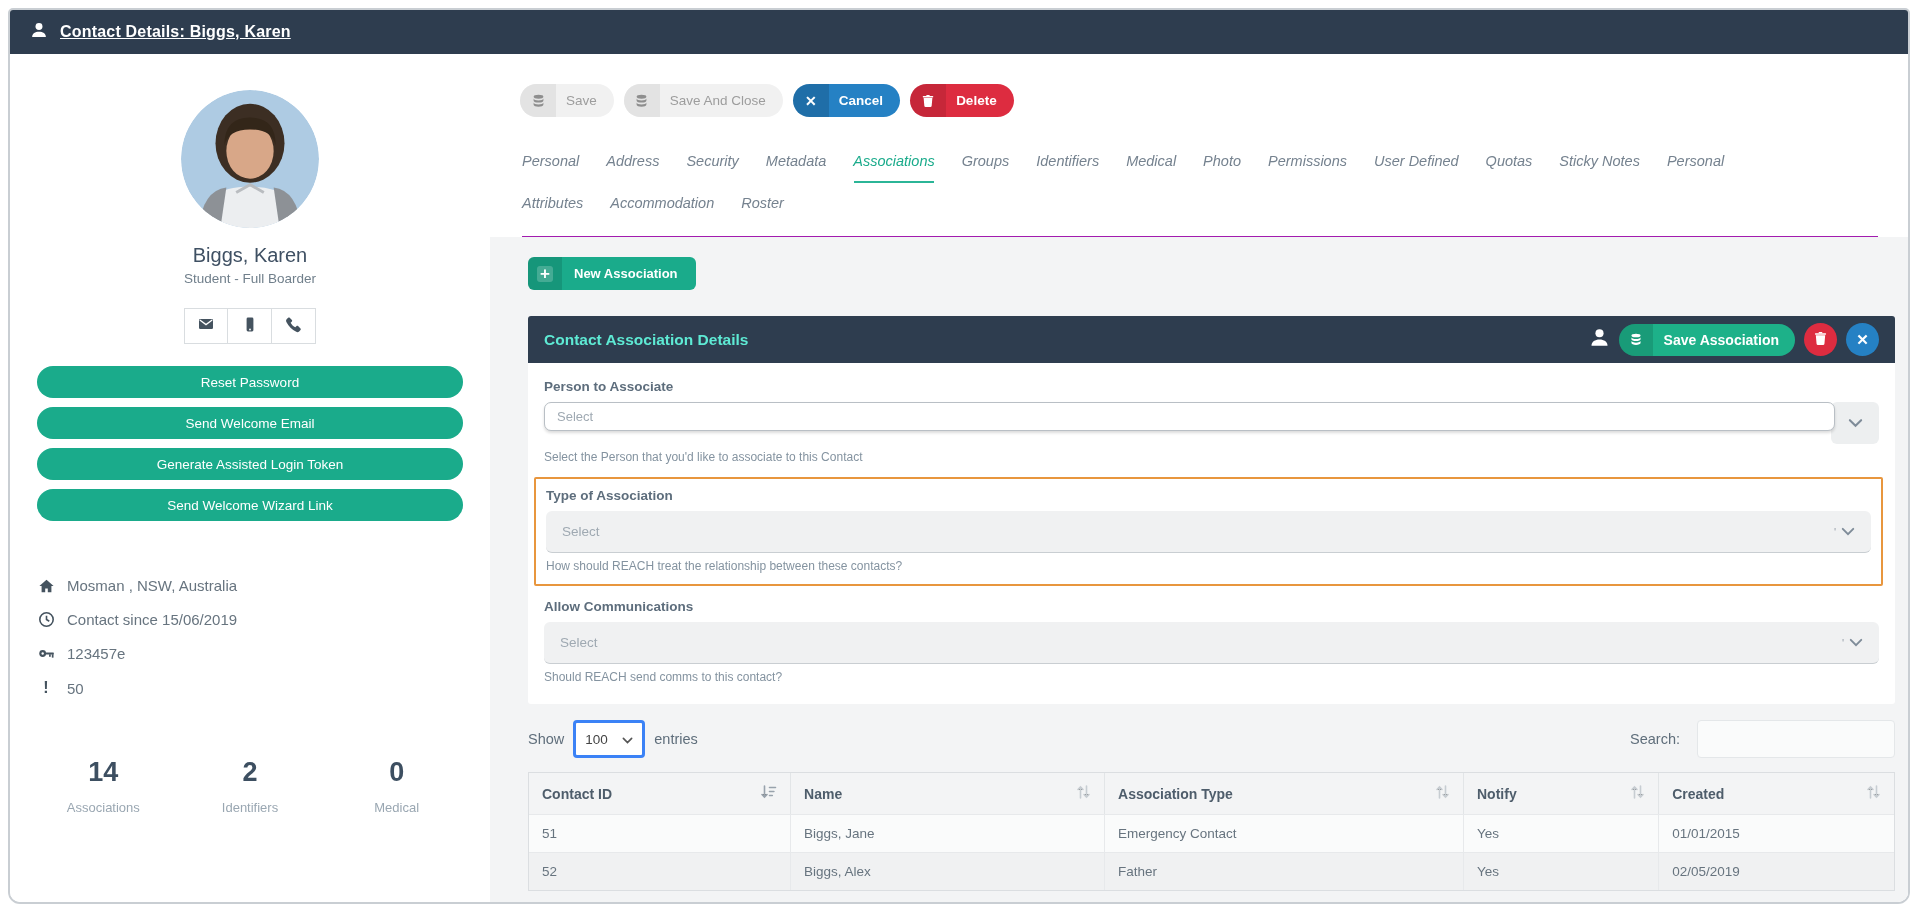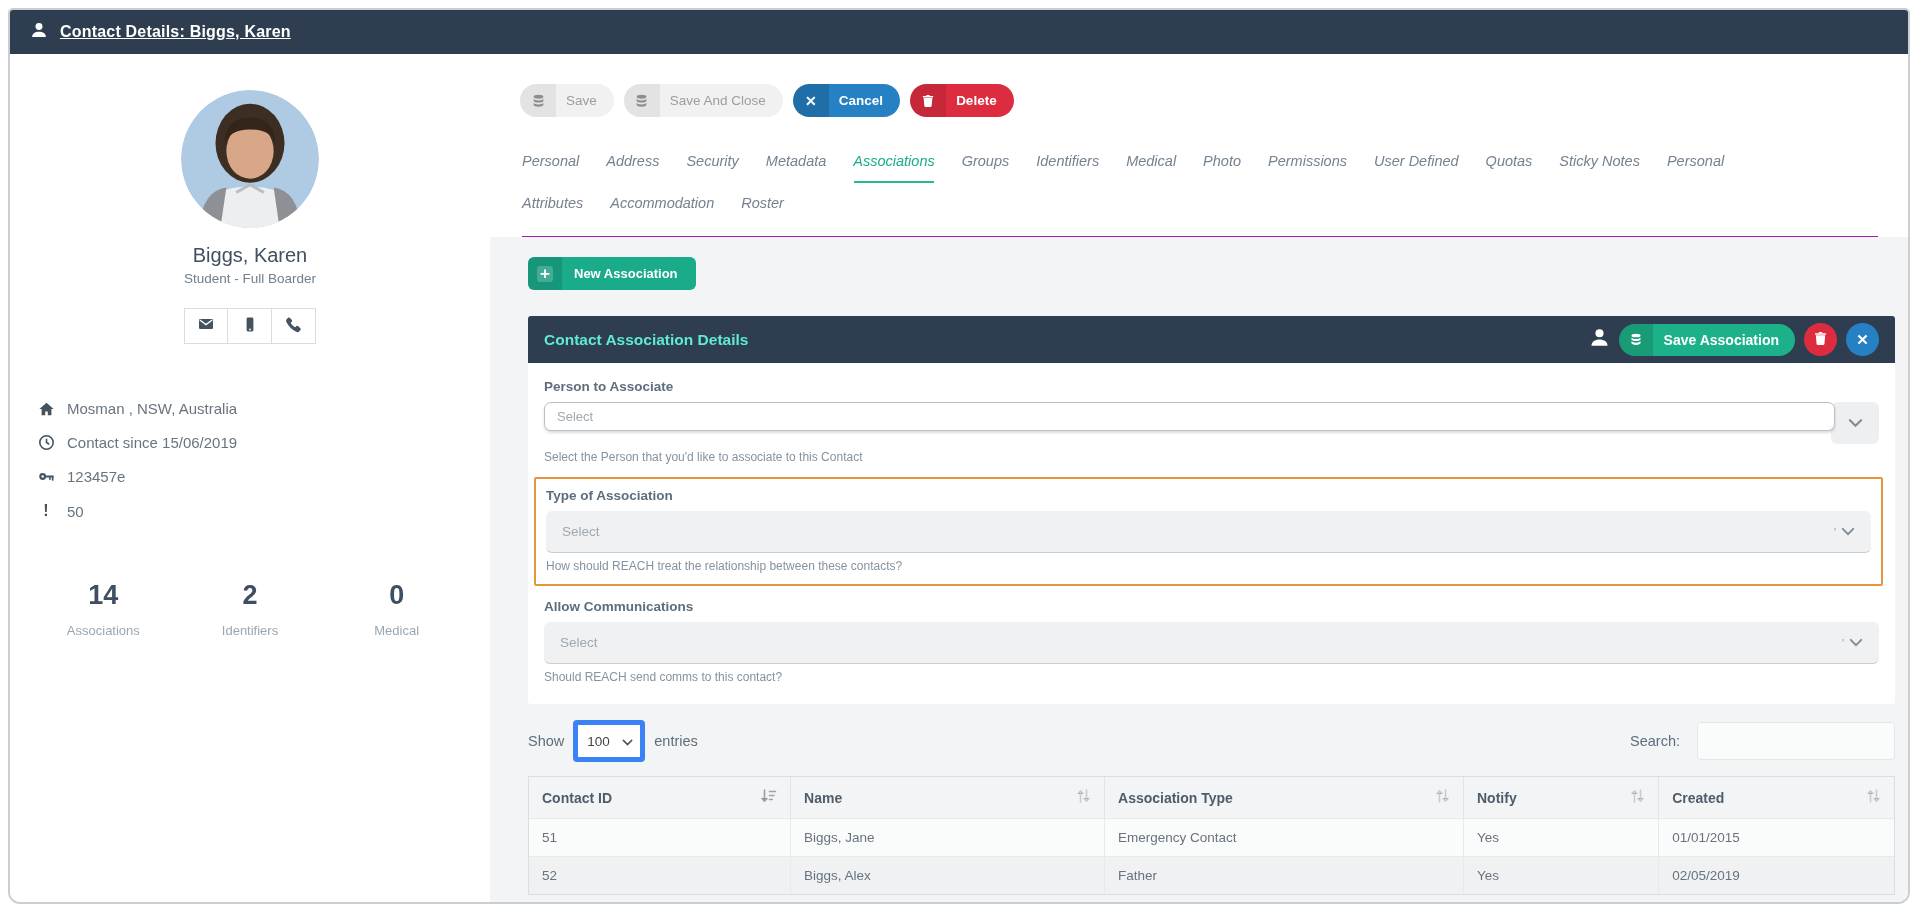--- a/index.html
+++ b/index.html
@@ -89,21 +89,21 @@
   .sel-fancy .pillbox { position:absolute; left:0; right:44px; top:0; height:29px; background:#fff;
                         border:1px solid #b9bfc5; border-radius:7px; box-shadow:0 2px 3px rgba(0,0,0,.14);
                         display:flex; align-items:center; padding:0 12px; color:#9fa9b2; font-size:13px; cursor:pointer; }
   .sel-gray { height:42px; background:#f0f1f2; border:none; border-bottom:1px solid #c9ced2; border-radius:6px;
               display:flex; align-items:center; padding:0 16px; color:#9fa9b2; font-size:13.5px; cursor:pointer; }
   .sel-gray .spacer { flex:1; }
   .tick { color:#98a2ac; font-size:11px; margin-right:5px; }
 
   .tablebar { margin-top:16px; display:flex; align-items:center; }
   .tablebar .left { display:flex; align-items:center; gap:9px; color:#5f6e7b; font-size:14.5px; }
-  .len-select { width:72px; height:29px; background:#fff; border:5px solid #3b82f6; border-radius:4px;
+  .len-select { width:72px; height:29px; background:#fff; border:3px solid #3b82f6; border-radius:4px;
                 display:flex; align-items:center; padding:16px 9px; gap:12px; color:#444; font-size:13.5px; cursor:pointer; }
   .len-select .v { flex:1; }
   .tablebar .right { margin-left:auto; display:flex; align-items:center; gap:17px; color:#5f6e7b; font-size:14.5px; }
   .search-input { width:198px; height:38px; background:#fafbfb; border:1px solid #e4e7e9; border-radius:4px;
                   font-family:inherit; font-size:14px; padding:0 10px; color:#444; }
 
   .dtable { margin-top:14px; border:1px solid #dbdee1; background:#fff; }
   .tr { display:grid; grid-template-columns:19.2% 23% 26.3% 14.3% 17.2%; }
   .th { background:#f3f4f5; font-weight:bold; color:#4e5d6b; font-size:14px; padding:12px 13px;
         border-right:1px solid #e2e5e7; display:flex; align-items:center; cursor:pointer; }
@@ -174,20 +174,26 @@
       </div>
       <div class="cbtn" data-interactable="true">
         <span data-interactable="false">
           <svg width="17" height="17" viewBox="0 0 16 16">
               <path d="M4.2 1.4l2.3 2.3c.4.4.4 1 0 1.4L5.3 6.3c.8 1.7 2.7 3.6 4.4 4.4l1.2-1.2c.4-.4 1-.4 1.4 0l2.3 2.3c.4.4.4 1 0 1.4l-1.3 1.3c-.7.7-1.8.9-2.7.4-4-2-7.3-5.3-9.3-9.3-.5-.9-.3-2 .4-2.7l1.3-1.3c.4-.4 1-.4 1.4 0z" fill="#45535f"></path>
             </svg>
         </span>
       </div>
     </div>
 
+    <div class="side-actions" data-interactable="false">
+      <button class="teal-btn" data-interactable="true">Reset Password</button>
+      <button class="teal-btn" data-interactable="true">Send Welcome Email</button>
+      <button class="teal-btn" data-interactable="true">Generate Assisted Login Token</button>
+      <button class="teal-btn" data-interactable="true">Send Welcome Wizard Link</button>
+    </div>
 
     <div class="info-list" data-interactable="false">
       <div class="info-item" data-interactable="false">
         <span class="ic" data-interactable="false">
           <svg width="17" height="16" viewBox="0 0 16 16">
               <path d="M8 1.8L.9 8h2.2v6.2h3.6v-3.7h2.6v3.7h3.6V8h2.2z" fill="#45535f"></path>
             </svg>
         </span>
         <span data-interactable="false">Mosman , NSW, Australia</span>
       </div>

